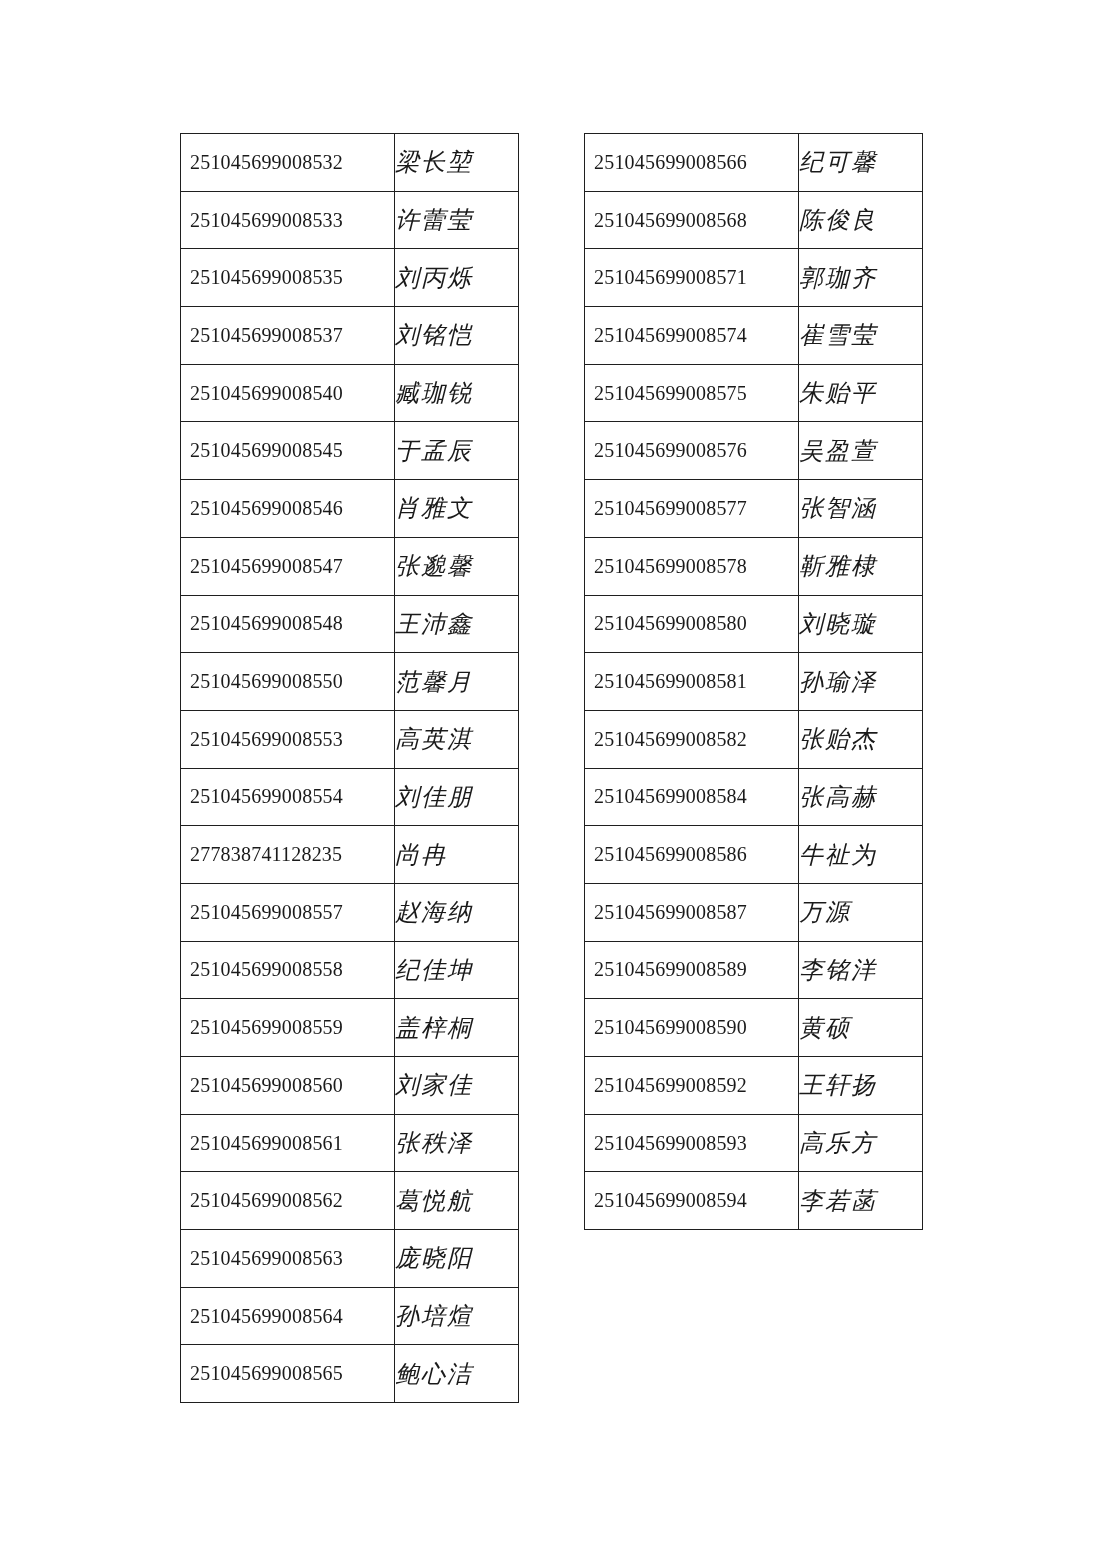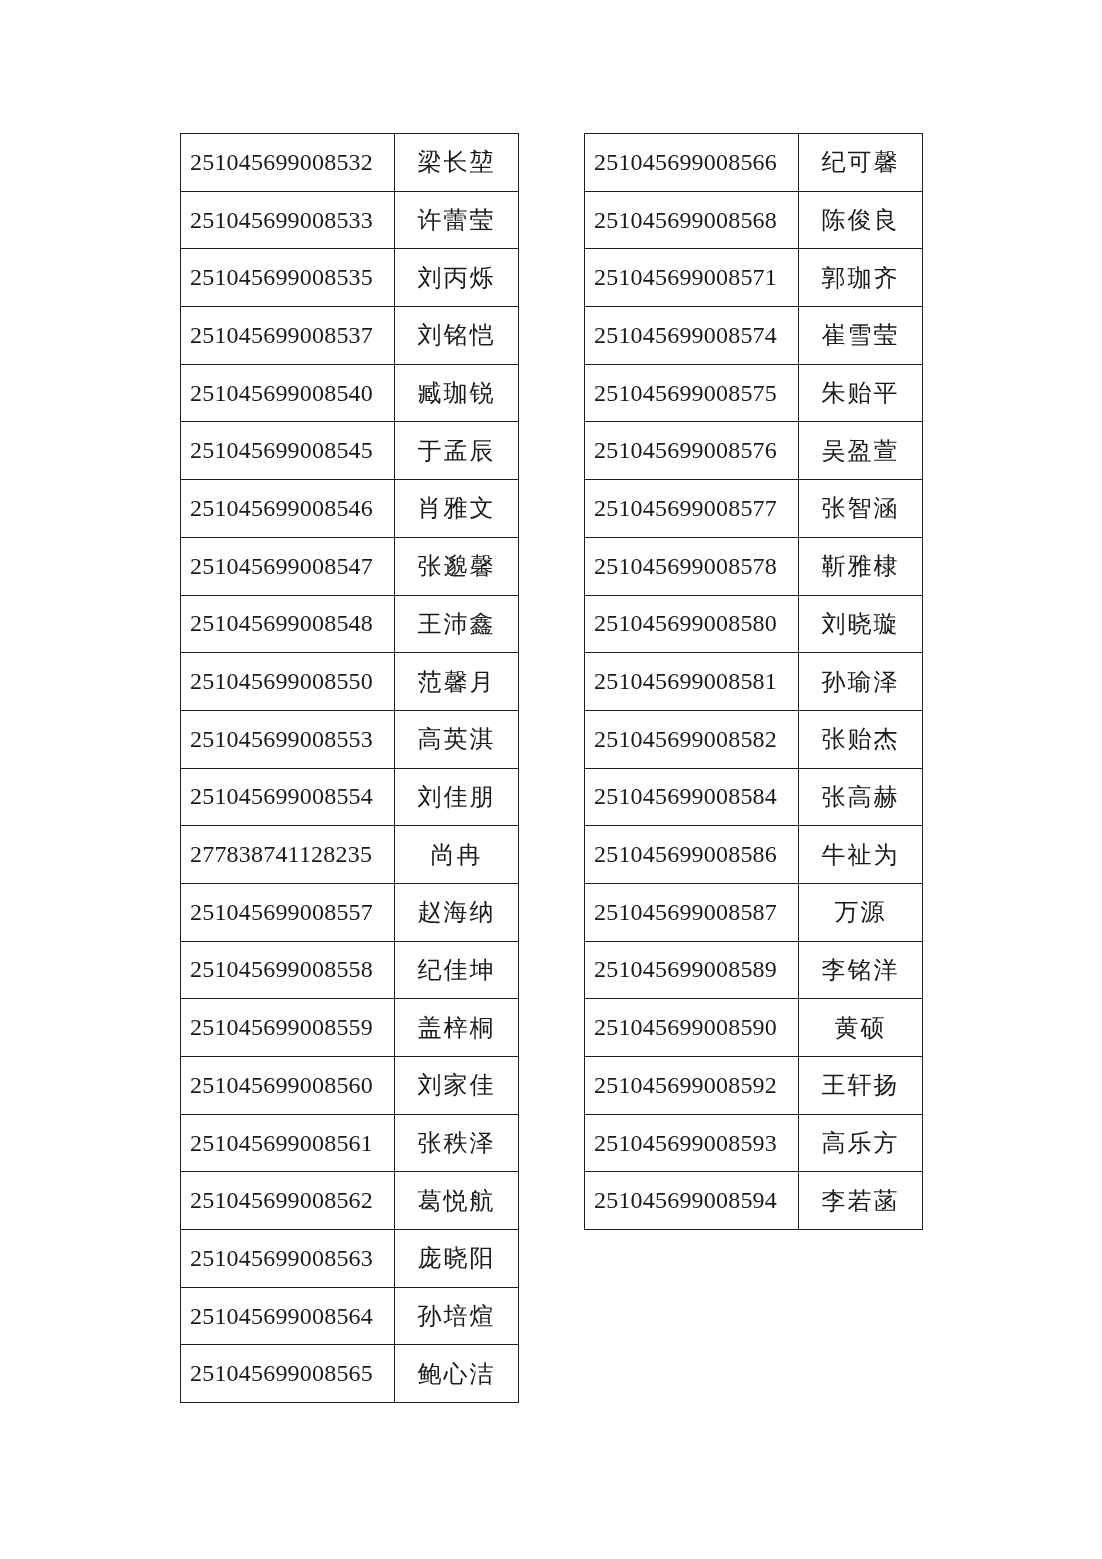--- a/index.html
+++ b/index.html
@@ -27,32 +27,33 @@
       border: 1.3px solid #1f1f1f;
       height: 57.7px;
       padding: 0;
       vertical-align: middle;
       box-sizing: border-box;
     }
     .roster-table col.id-col { width: 214px; }
     .roster-table col.name-col { width: 124px; }
     .cell-id {
       font-family: "Liberation Serif", "DejaVu Serif", serif;
-      font-size: 24px;
+      font-size: 20px;
       letter-spacing: 0.2px;
       text-align: left;
       padding-left: 9px !important;
       white-space: nowrap;
     }
     .cell-name {
       font-family: "DejaVu Serif", "Liberation Serif", serif;
       font-size: 24px;
-      text-align: center;
+      text-align: left;
       letter-spacing: 2px;
       white-space: nowrap;
+      font-style: italic;
     }
     .watermark {
       position: absolute;
       right: 28px;
       top: 1556px;
       font-family: "DejaVu Sans", "Liberation Sans", sans-serif;
       font-size: 20px;
       color: #8a8a8a;
       letter-spacing: 1px;
     }

